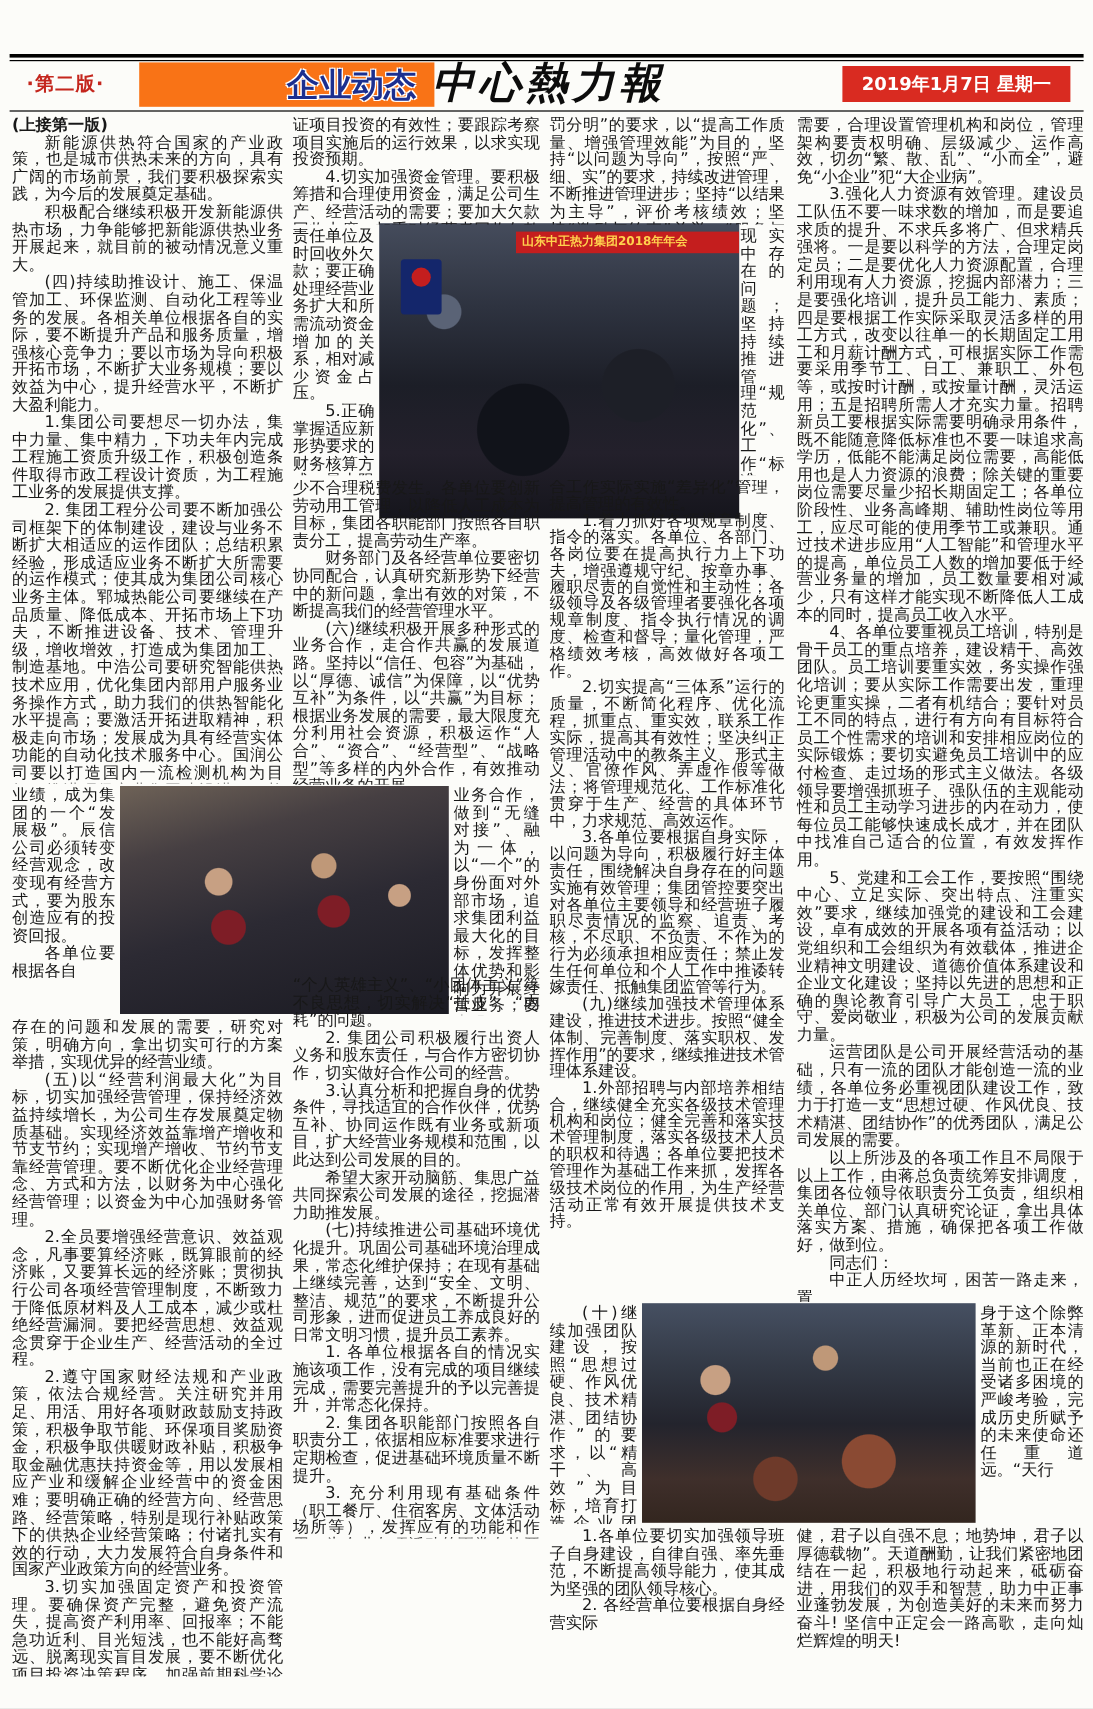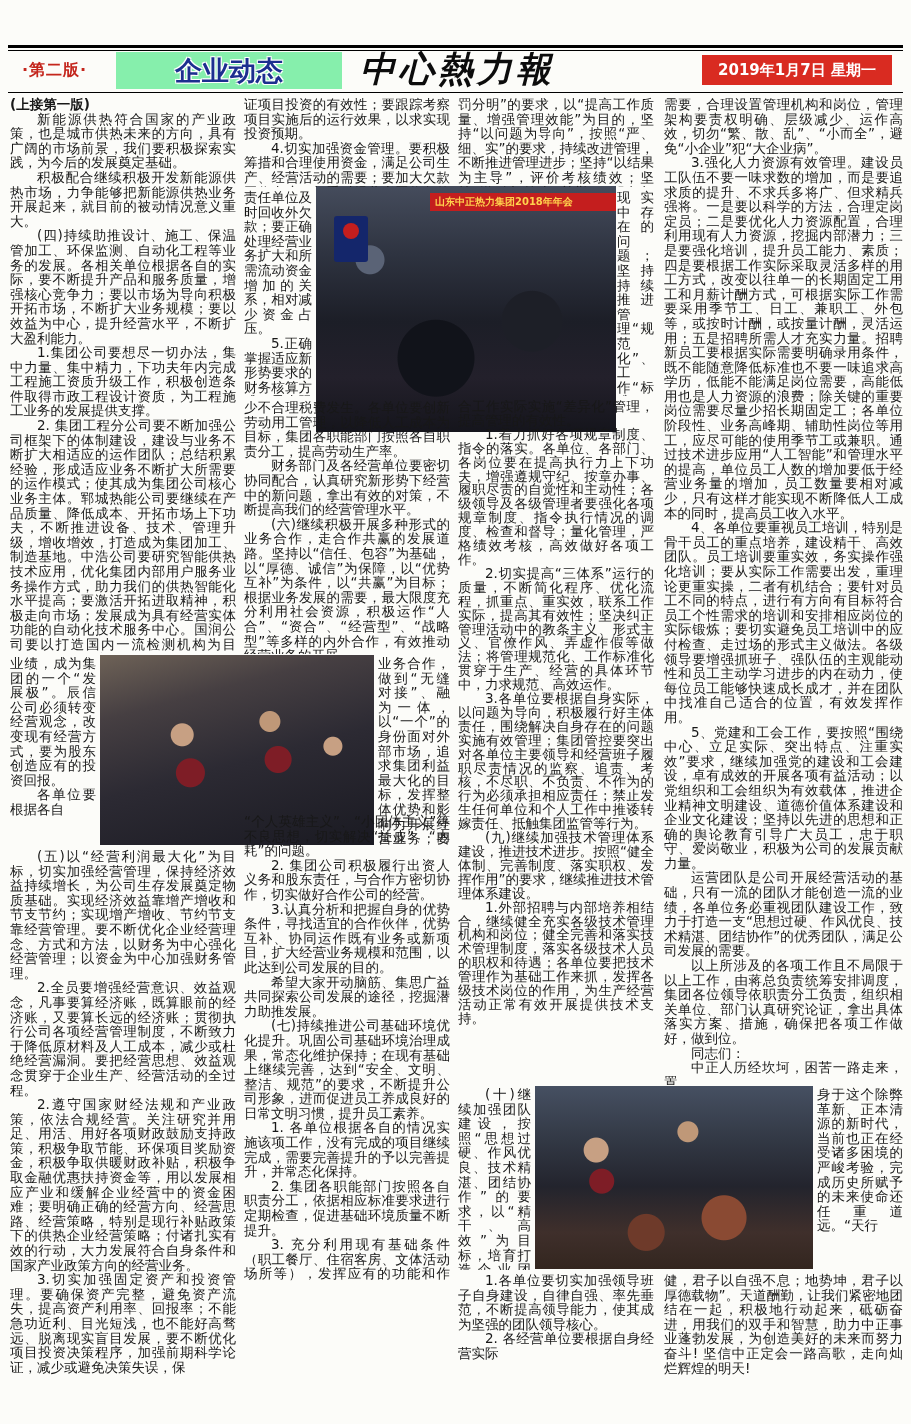--- a/index.html
+++ b/index.html
@@ -2,22 +2,22 @@
 <html><head>
 <meta charset="utf-8">
 <style>
   html,body{margin:0;padding:0;}
   body{background:#888;}
   #page{position:relative;width:911px;height:1424px;background:#fcfcf9;margin:0 auto;
         font-family:"DejaVu Sans","Liberation Sans",sans-serif;color:#181818;overflow:hidden;}
   .rule{position:absolute;background:#000;}
   
   #edition{position:absolute;left:22px;top:60px;color:#c4261d;font-weight:bold;font-size:16px;letter-spacing:1px;}
-  #section-box{position:absolute;left:116px;top:52px;width:216px;height:37px;background:#86efac;
-               display:flex;align-items:center;justify-content:center;padding:0 5px;}
+  #section-box{position:absolute;left:116px;top:52px;width:216px;height:37px;background:#f97316;
+               display:flex;align-items:center;justify-content:flex-end;padding:0 15px;}
   #section-box span{font-size:27px;font-weight:bold;color:#1c2f8f;
                text-shadow:1px 1px 0 #fff,-1px -1px 0 #fff,1px -1px 0 #fff,-1px 1px 0 #fff;}
   #paper-title{position:absolute;left:340px;top:46px;width:235px;text-align:center;
                font-family:"DejaVu Serif","Liberation Serif",serif;font-style:italic;font-weight:bold;
                font-size:35px;letter-spacing:4px;color:#0c0c0c;}
   #date-box{position:absolute;left:702px;top:55px;width:190px;height:30px;background:#d92b21;
             color:#fff;font-weight:bold;font-size:15px;display:flex;align-items:center;justify-content:center;}
   
   .seg{position:absolute;overflow:hidden;text-align:justify;font-size:13.5px;line-height:14.6px;
        word-break:break-all;}
@@ -84,20 +84,21 @@
     <p class="p">积极配合继续积极开发新能源供热市场，力争能够把新能源供热业务开展起来，就目前的被动情况意义重大。</p>
     <p class="p">(四)持续助推设计、施工、保温管加工、环保监测、自动化工程等业务的发展。各相关单位根据各自的实际，要不断提升产品和服务质量，增强核心竞争力；要以市场为导向积极开拓市场，不断扩大业务规模；要以效益为中心，提升经营水平，不断扩大盈利能力。</p>
     <p class="p">1.集团公司要想尽一切办法，集中力量、集中精力，下功夫年内完成工程施工资质升级工作，积极创造条件取得市政工程设计资质，为工程施工业务的发展提供支撑。</p>
     <p class="p">2. 集团工程分公司要不断加强公司框架下的体制建设，建设与业务不断扩大相适应的运作团队；总结积累经验，形成适应业务不断扩大所需要的运作模式；使其成为集团公司核心业务主体。郓城热能公司要继续在产品质量、降低成本、开拓市场上下功夫，不断推进设备、技术、管理升级，增收增效，打造成为集团加工、制造基地。中浩公司要研究智能供热技术应用，优化集团内部用户服务业务操作方式，助力我们的供热智能化水平提高；要激活开拓进取精神，积极走向市场；发展成为具有经营实体功能的自动化技术服务中心。国润公司要以打造国内一流检测机构为目标，推进环保产业集团建设进程，扎实开展检测业务和环保咨询、治理业务，创造良好的经营</p>
   </div>
   <div class="seg" style="left:10px;top:656px;width:86px;height:190px;">
     <p class="cont">业绩，成为集团的一个“发展极”。辰信公司必须转变经营观念，改变现有经营方式，要为股东创造应有的投资回报。</p>
     <p class="p">各单位要根据各自</p>
   </div>
   <div class="seg" style="left:10px;top:849px;width:226px;height:548px;">
+    <p class="cont">存在的问题和发展的需要，研究对策，明确方向，拿出切实可行的方案举措，实现优异的经营业绩。</p>
     <p class="p">(五)以“经营利润最大化”为目标，切实加强经营管理，保持经济效益持续增长，为公司生存发展奠定物质基础。实现经济效益靠增产增收和节支节约；实现增产增收、节约节支靠经营管理。要不断优化企业经营理念、方式和方法，以财务为中心强化经营管理；以资金为中心加强财务管理。</p>
     <p class="p">2.全员要增强经营意识、效益观念，凡事要算经济账，既算眼前的经济账，又要算长远的经济账；贯彻执行公司各项经营管理制度，不断致力于降低原材料及人工成本，减少或杜绝经营漏洞。要把经营思想、效益观念贯穿于企业生产、经营活动的全过程。</p>
     <p class="p">2.遵守国家财经法规和产业政策，依法合规经营。关注研究并用足、用活、用好各项财政鼓励支持政策，积极争取节能、环保项目奖励资金，积极争取供暖财政补贴，积极争取金融优惠扶持资金等，用以发展相应产业和缓解企业经营中的资金困难；要明确正确的经营方向、经营思路、经营策略，特别是现行补贴政策下的供热企业经营策略；付诸扎实有效的行动，大力发展符合自身条件和国家产业政策方向的经营业务。</p>
     <p class="p">3.切实加强固定资产和投资管理。要确保资产完整，避免资产流失，提高资产利用率、回报率；不能急功近利、目光短浅，也不能好高骛远、脱离现实盲目发展，要不断优化项目投资决策程序，加强前期科学论证，减少或避免决策失误，保</p>
   </div>
 
   <div class="seg" style="left:244px;top:97px;width:206px;height:90px;">
     <p class="cont">证项目投资的有效性；要跟踪考察项目实施后的运行效果，以求实现投资预期。</p>
     <p class="p">4.切实加强资金管理。要积极筹措和合理使用资金，满足公司生产、经营活动的需要；要加大欠款回收力度，加重对经营者回收欠款责任的考核，督促并配合</p>
   </div>

